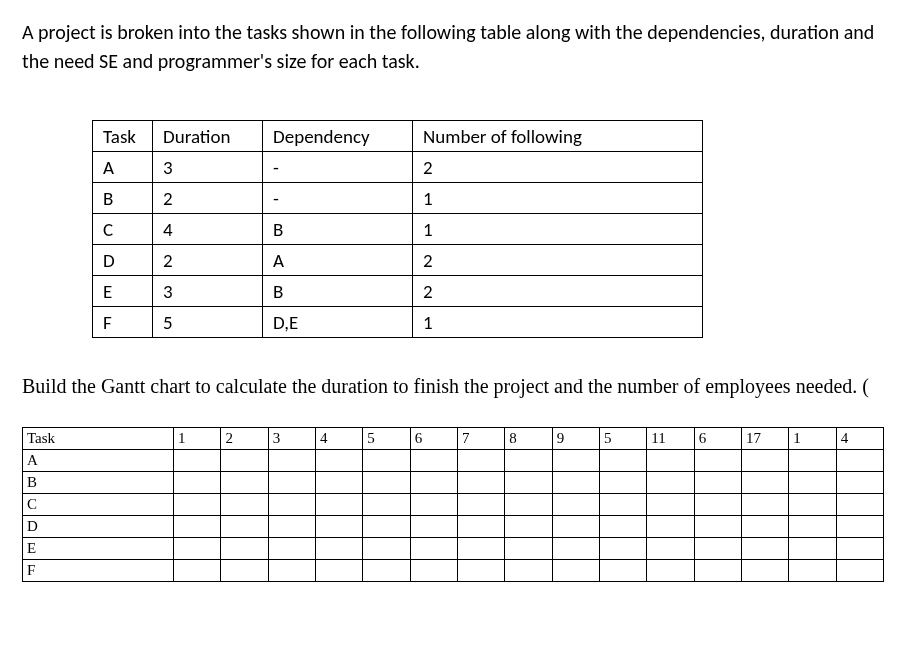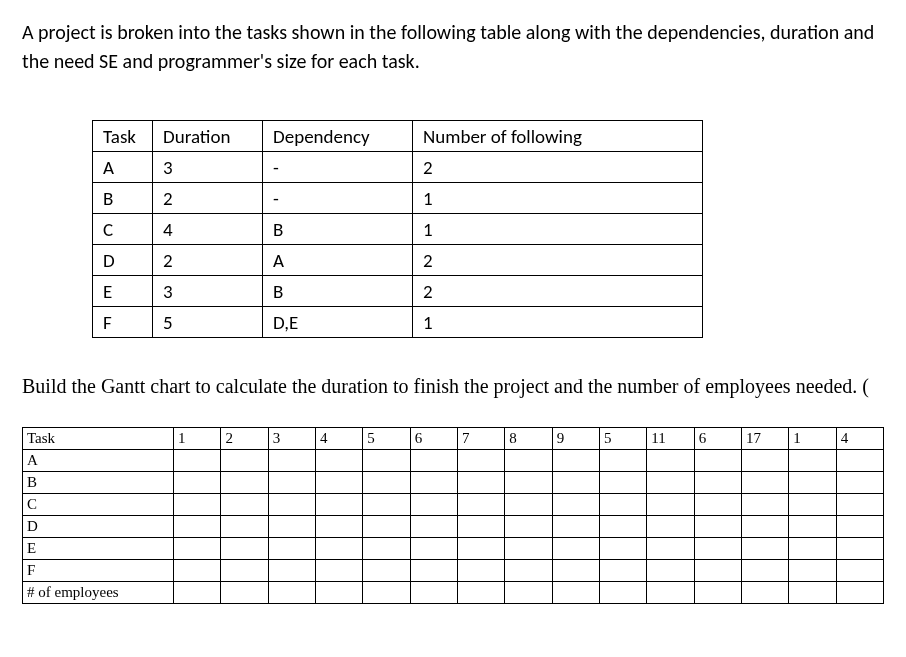--- a/index.html
+++ b/index.html
@@ -258,32 +258,14 @@
         <td></td>
         <td></td>
         <td></td>
         <td></td>
         <td></td>
         <td></td>
         <td></td>
         <td></td>
         <td></td>
   </tr>
-  <tr>
-    <td># of employees</td>
-    <td></td>
-        <td></td>
-        <td></td>
-        <td></td>
-        <td></td>
-        <td></td>
-        <td></td>
-        <td></td>
-        <td></td>
-        <td></td>
-        <td></td>
-        <td></td>
-        <td></td>
-        <td></td>
-        <td></td>
-  </tr>
 </tbody>
   </table>
 
 </body></html>

